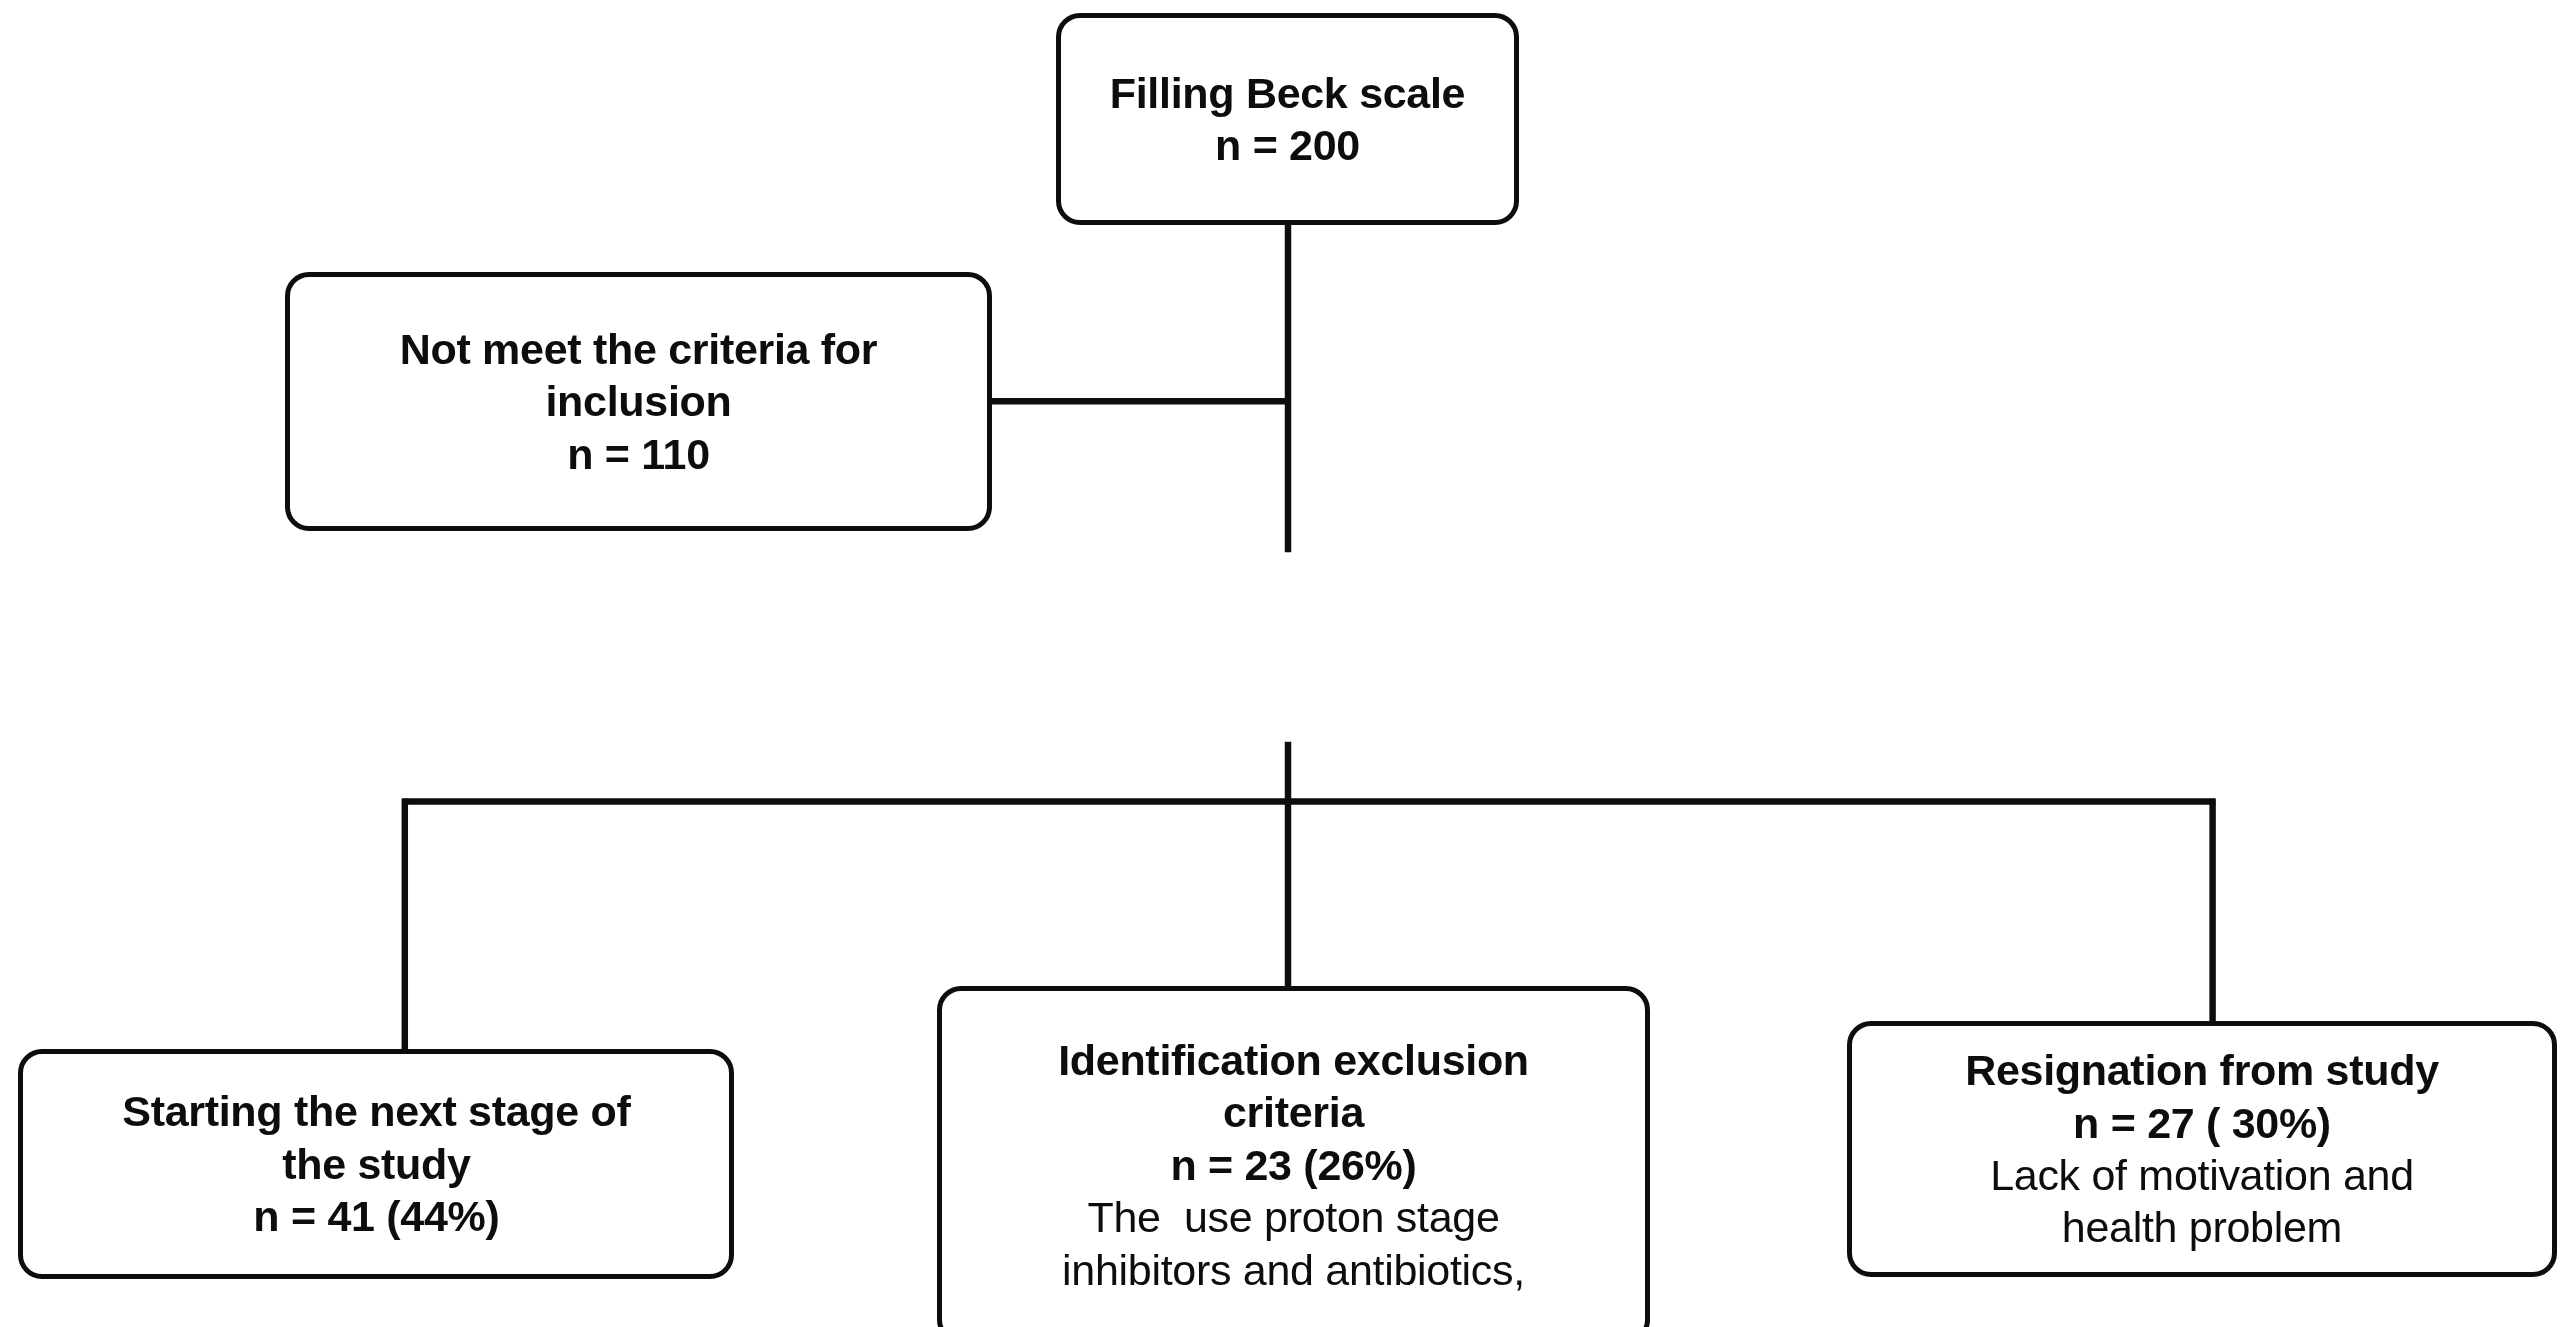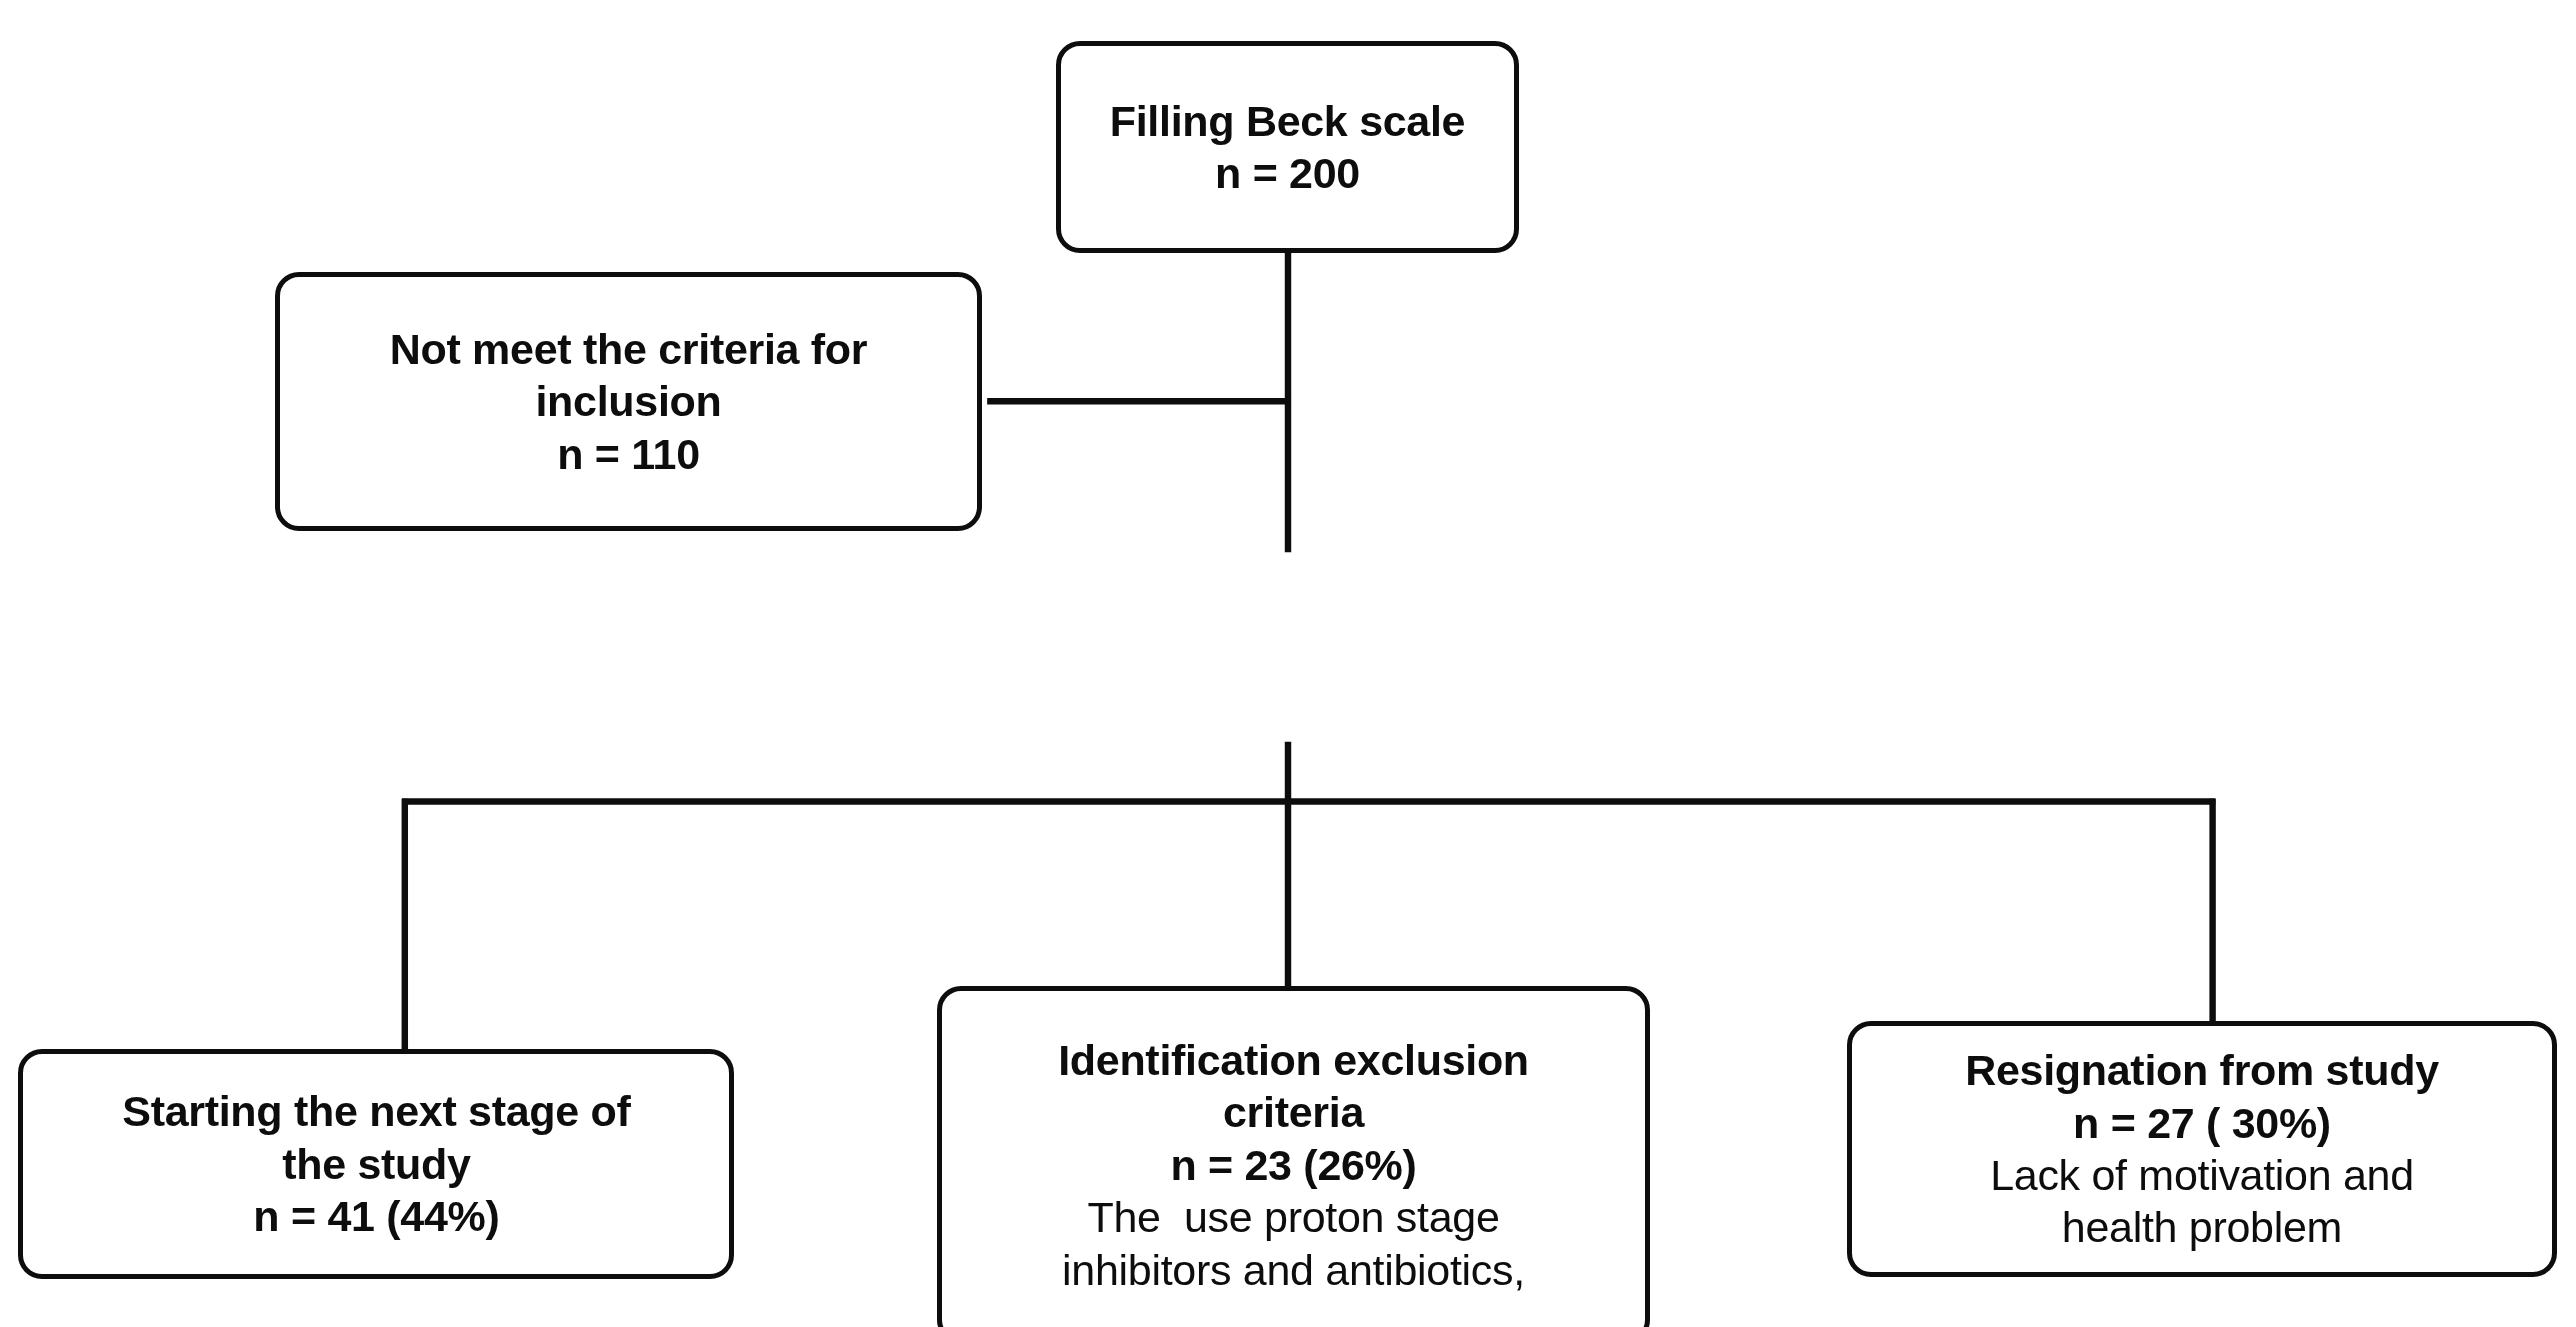--- a/index.html
+++ b/index.html
@@ -68,26 +68,26 @@
       <line x1="437" y1="871" x2="2408" y2="871"></line>
 
       <line x1="440" y1="868" x2="440" y2="1146"></line>
 
       <line x1="1400" y1="868" x2="1400" y2="1078"></line>
 
       <line x1="2405" y1="868" x2="2405" y2="1116"></line>
     </g>
   </svg>
 
-  <div class="node" style="left:1056px; top:13px; width:463px; height:212px;margin-top:28px;">
+  <div class="node" style="left:1056px; top:13px; width:463px; height:212px;">
     <div class="line bold">Filling Beck scale</div>
     <div class="line bold">n = 200</div>
   </div>
 
-  <div class="node" style="left:275px; top:272px; width:707px; height:259px;">
+  <div class="node" style="left:285px; top:272px; width:707px; height:259px;">
     <div class="line bold">Not meet the criteria for</div>
     <div class="line bold">inclusion</div>
     <div class="line bold">n = 110</div>
   </div>
 
 
   <div class="node" style="left:18.4px; top:1049px; width:716px; height:230px;">
     <div class="line bold">Starting the next stage of</div>
     <div class="line bold">the study</div>
     <div class="line bold">n = 41 (44%)</div>

